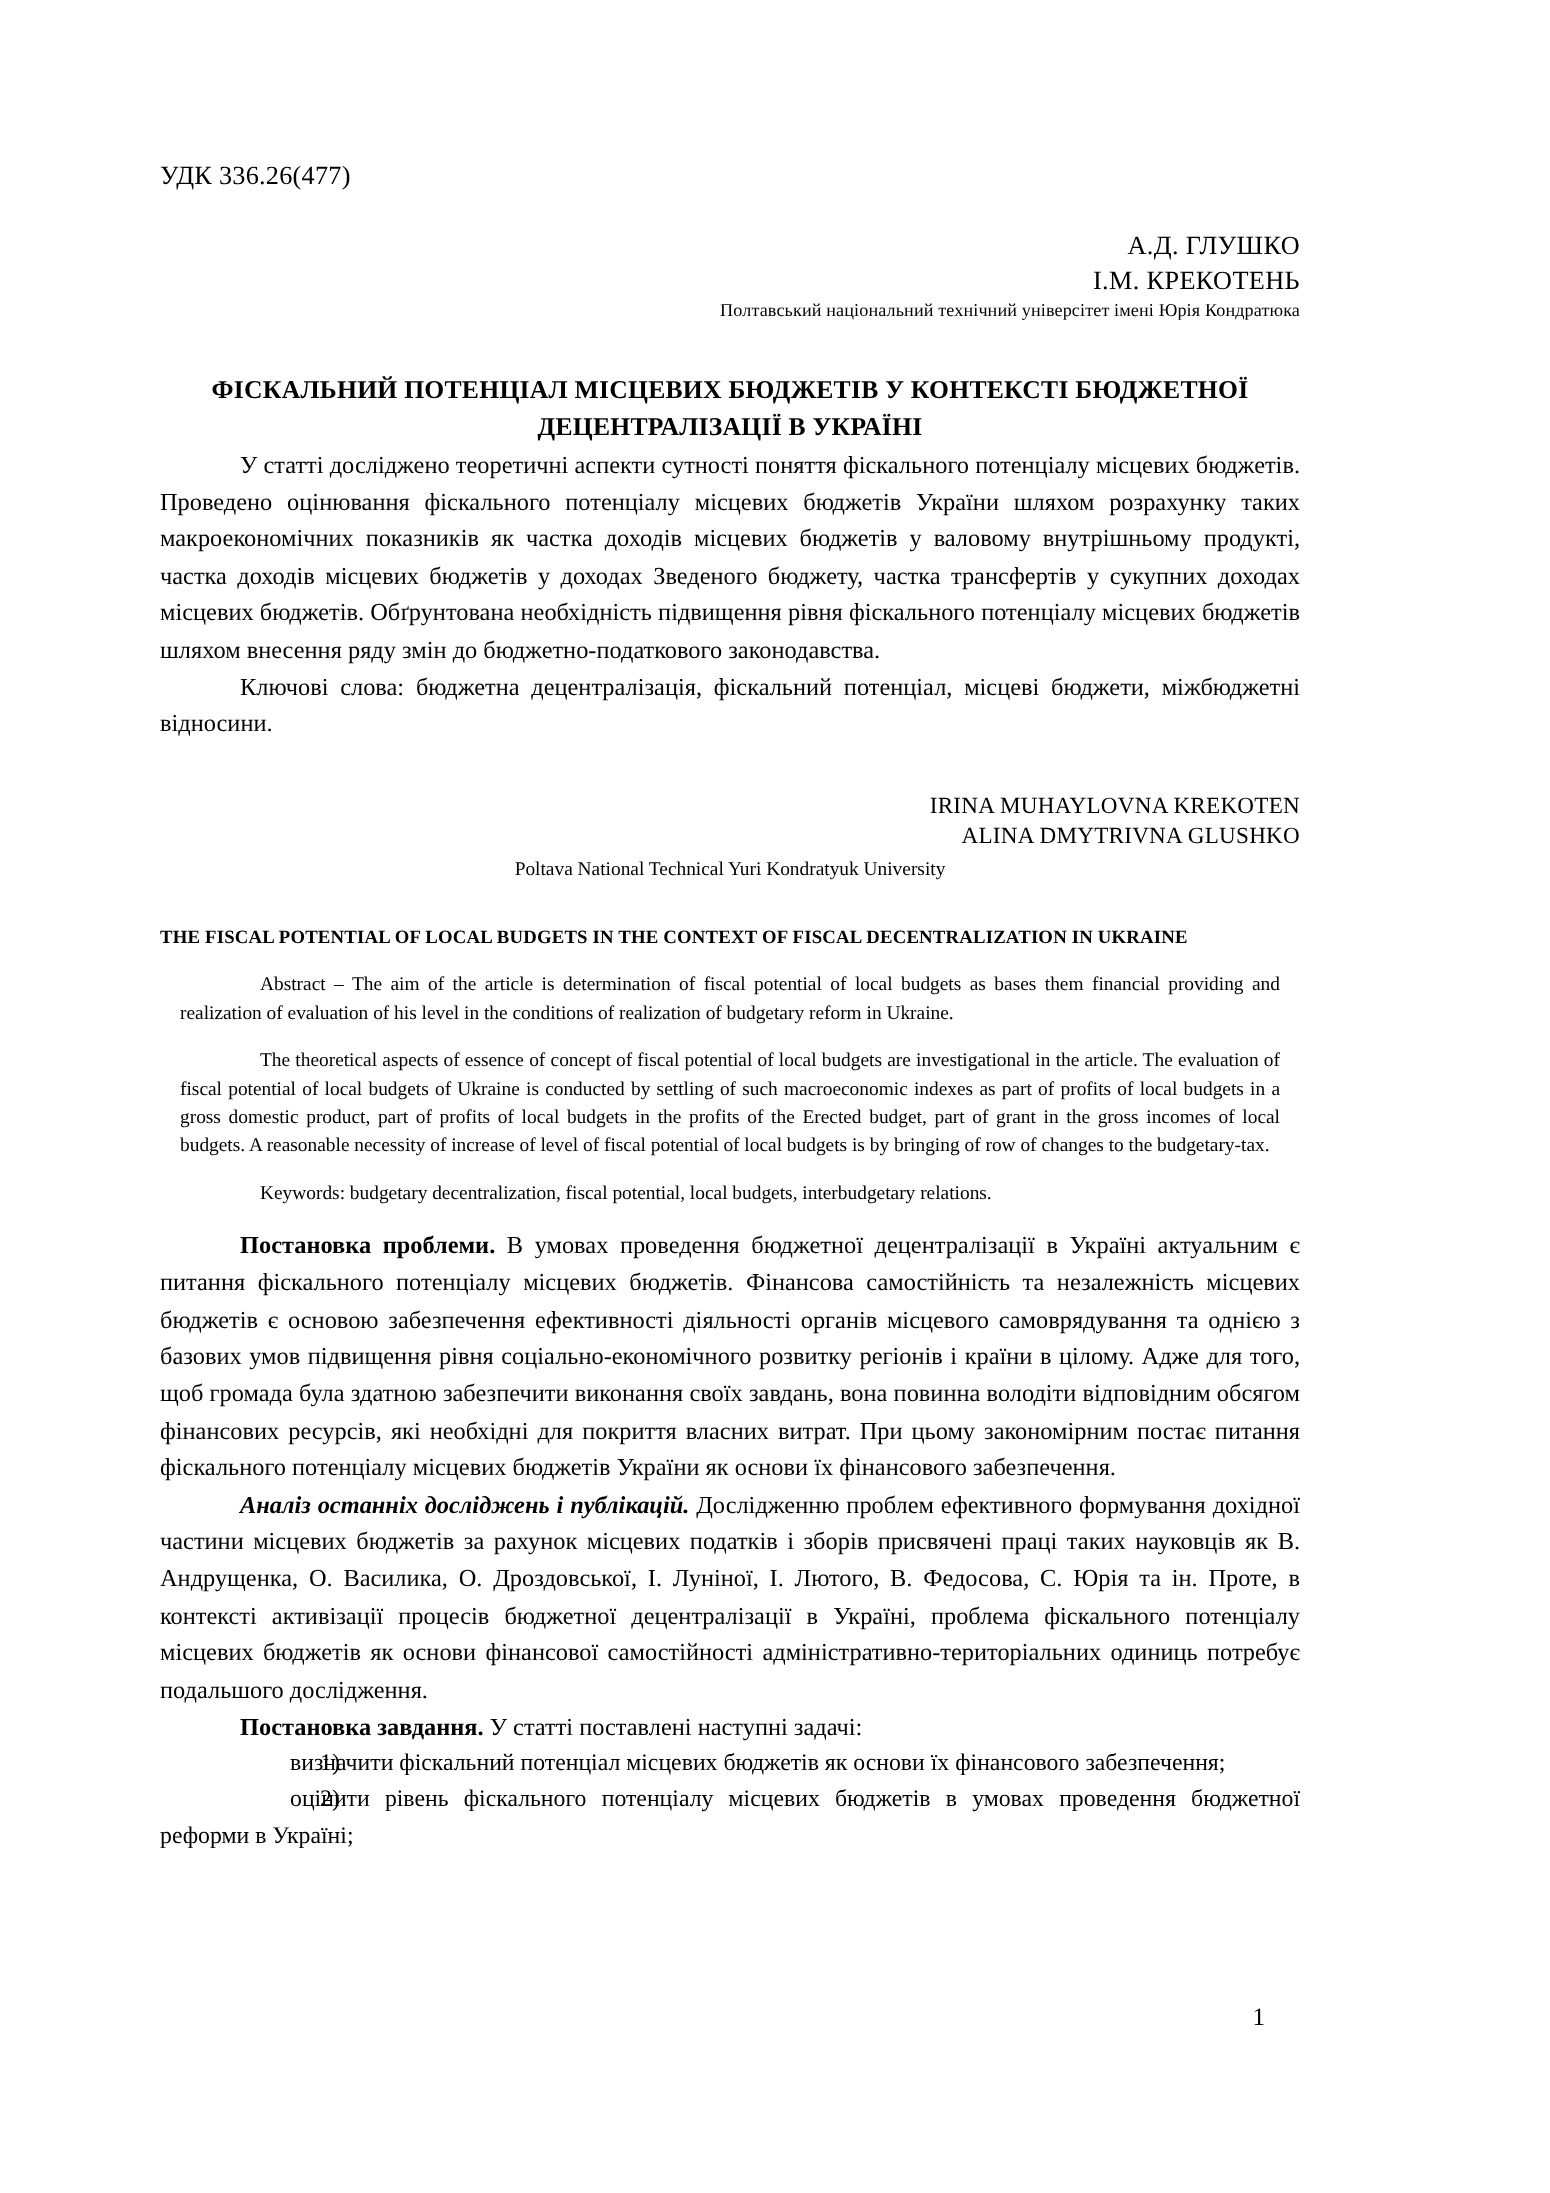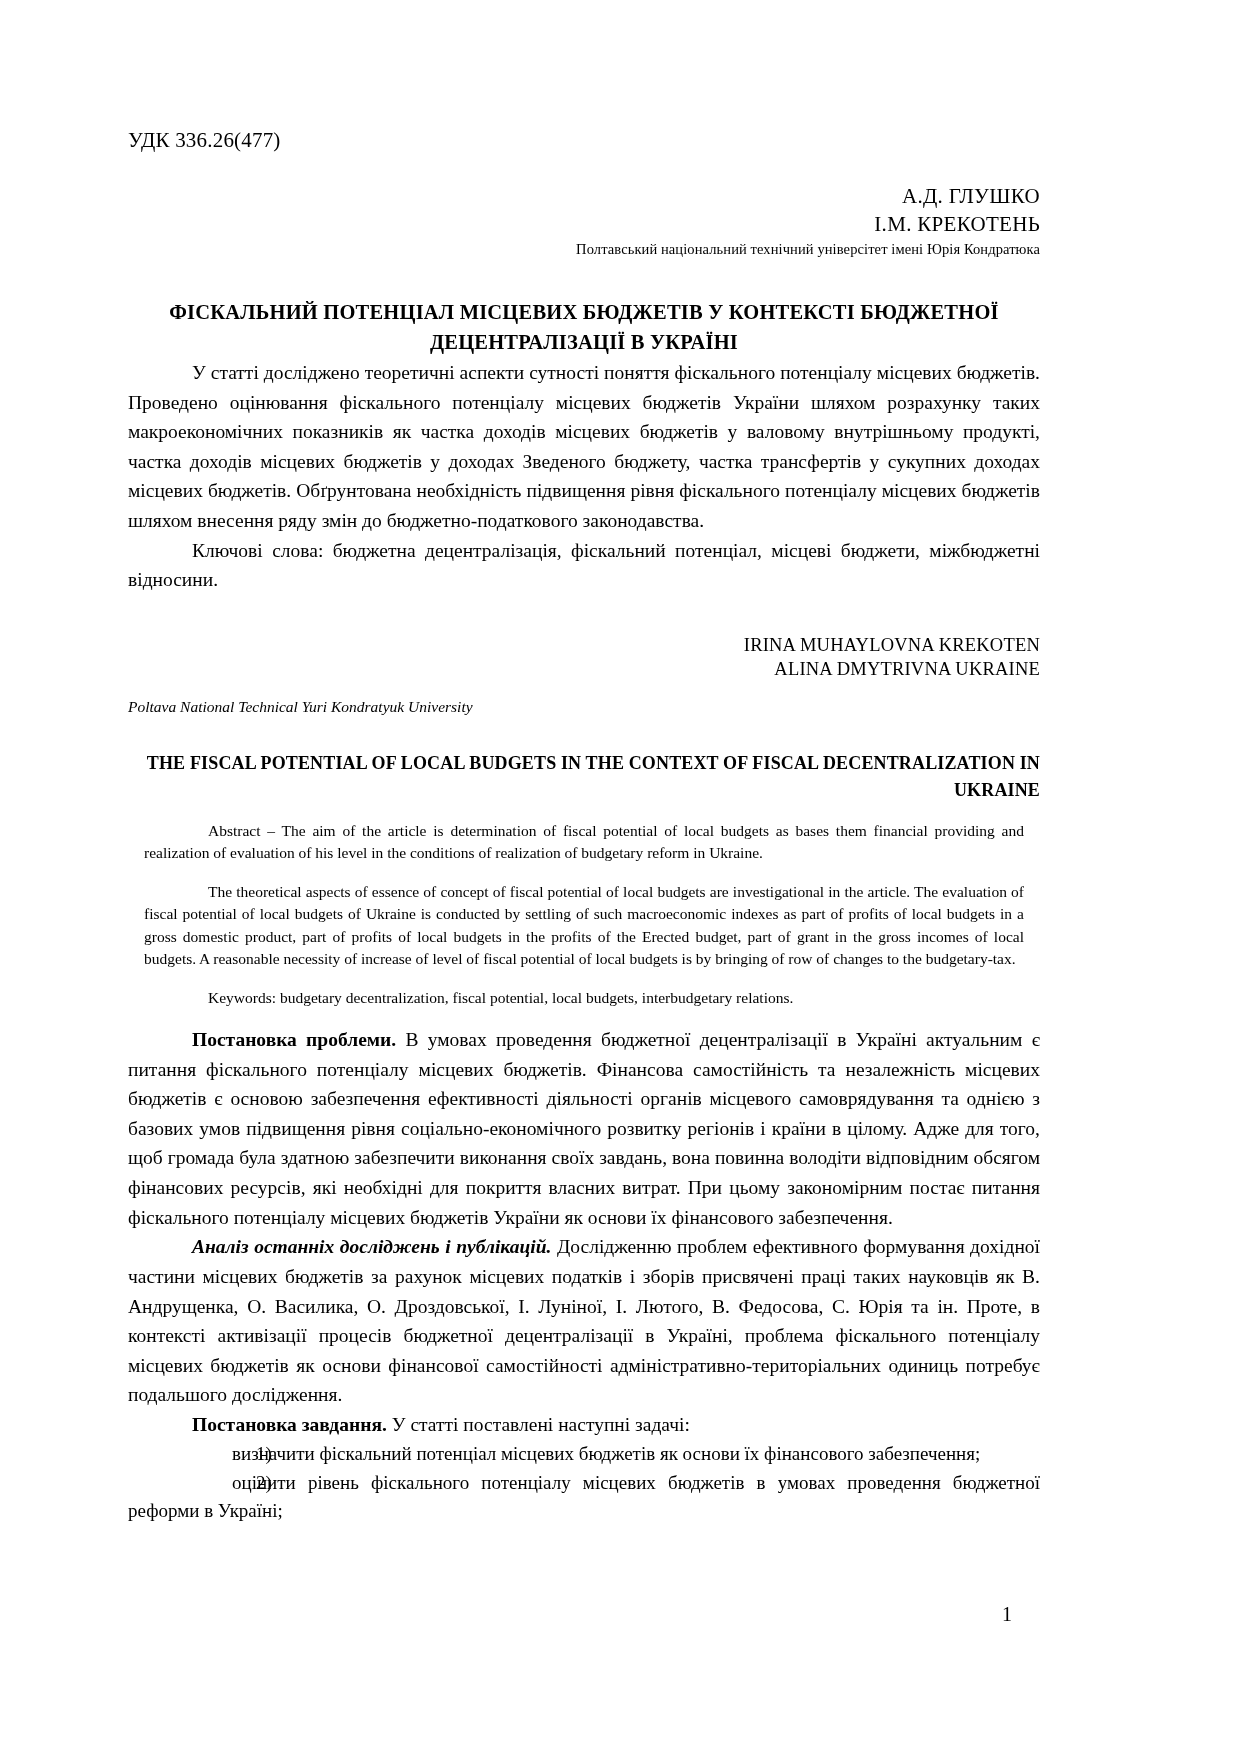--- a/index.html
+++ b/index.html
@@ -73,29 +73,28 @@
   }
 
   .authors-en {
     text-align: right;
     font-size: 18.5px;
     line-height: 1.32;
     margin-top: 38px;
     letter-spacing: 0.2px;
   }
   .affiliation-en {
-    text-align: left;
+    text-align: center;
     font-size: 15.5px;
-    margin-top: 16px;
-    font-style: italic;
+    margin-top: 5px;
   }
 
   .title-en {
-    text-align: right;
-    font-size: 18px;
+    text-align: left;
+    font-size: 15px;
     font-weight: bold;
     line-height: 1.5;
     margin-top: 34px;
     letter-spacing: 0.15px;
   }
 
   p.small {
     text-align: justify;
     font-size: 15.5px;
     line-height: 1.45;
@@ -147,21 +146,21 @@
     </div>
     <div class="affiliation">Полтавський національний технічний універсітет імені Юрія Кондратюка</div>
 
     <div class="title-ua">ФІСКАЛЬНИЙ ПОТЕНЦІАЛ МІСЦЕВИХ БЮДЖЕТІВ У КОНТЕКСТІ БЮДЖЕТНОЇ ДЕЦЕНТРАЛІЗАЦІЇ В УКРАЇНІ</div>
 
     <p class="just abstract-ua">У статті досліджено теоретичні аспекти сутності поняття фіскального потенціалу місцевих бюджетів. Проведено оцінювання фіскального потенціалу місцевих бюджетів України шляхом розрахунку таких макроекономічних показників як частка доходів місцевих бюджетів у валовому внутрішньому продукті, частка доходів місцевих бюджетів у доходах Зведеного бюджету, частка трансфертів у сукупних доходах місцевих бюджетів. Обґрунтована необхідність підвищення рівня фіскального потенціалу місцевих бюджетів шляхом внесення ряду змін до бюджетно-податкового законодавства.</p>
     <p class="just keywords-ua">Ключові слова: бюджетна децентралізація, фіскальний потенціал, місцеві бюджети, міжбюджетні відносини.</p>
 
     <div class="authors-en">
       <div>IRINA MUHAYLOVNA KREKOTEN</div>
-      <div>ALINA DMYTRIVNA UKRAINE</div>
+      <div>ALINA DMYTRIVNA GLUSHKO</div>
     </div>
     <div class="affiliation-en">Poltava National Technical Yuri Kondratyuk University</div>
 
     <div class="title-en">THE FISCAL POTENTIAL OF LOCAL BUDGETS IN THE CONTEXT OF FISCAL DECENTRALIZATION IN UKRAINE</div>
 
     <p class="small abs-en-1">Abstract – The aim of the article is determination of fiscal potential of local budgets as bases them financial providing and realization of evaluation of his level in the conditions of realization of budgetary reform in Ukraine.</p>
     <p class="small">The theoretical aspects of essence of concept of fiscal potential of local budgets are investigational in the article. The evaluation of fiscal potential of local budgets of Ukraine is conducted by settling of such macroeconomic indexes as part of profits of local budgets in a gross domestic product, part of profits of local budgets in the profits of the Erected budget, part of grant in the gross incomes of local budgets. A reasonable necessity of increase of level of fiscal potential of local budgets is by bringing of row of changes to the budgetary-tax.</p>
     <p class="small">Keywords: budgetary decentralization, fiscal potential, local budgets, interbudgetary relations.</p>
 
     <p class="just section"><span class="runin-bold">Постановка проблеми.</span><span> В умовах проведення бюджетної децентралізації в Україні актуальним є питання фіскального потенціалу місцевих бюджетів. Фінансова самостійність та незалежність місцевих бюджетів є основою забезпечення ефективності діяльності органів місцевого самоврядування та однією з базових умов підвищення рівня соціально-економічного розвитку регіонів і країни в цілому. Адже для того, щоб громада була здатною забезпечити виконання своїх завдань, вона повинна володіти відповідним обсягом фінансових ресурсів, які необхідні для покриття власних витрат. При цьому закономірним постає питання фіскального потенціалу місцевих бюджетів України як основи їх фінансового забезпечення.</span></p>

